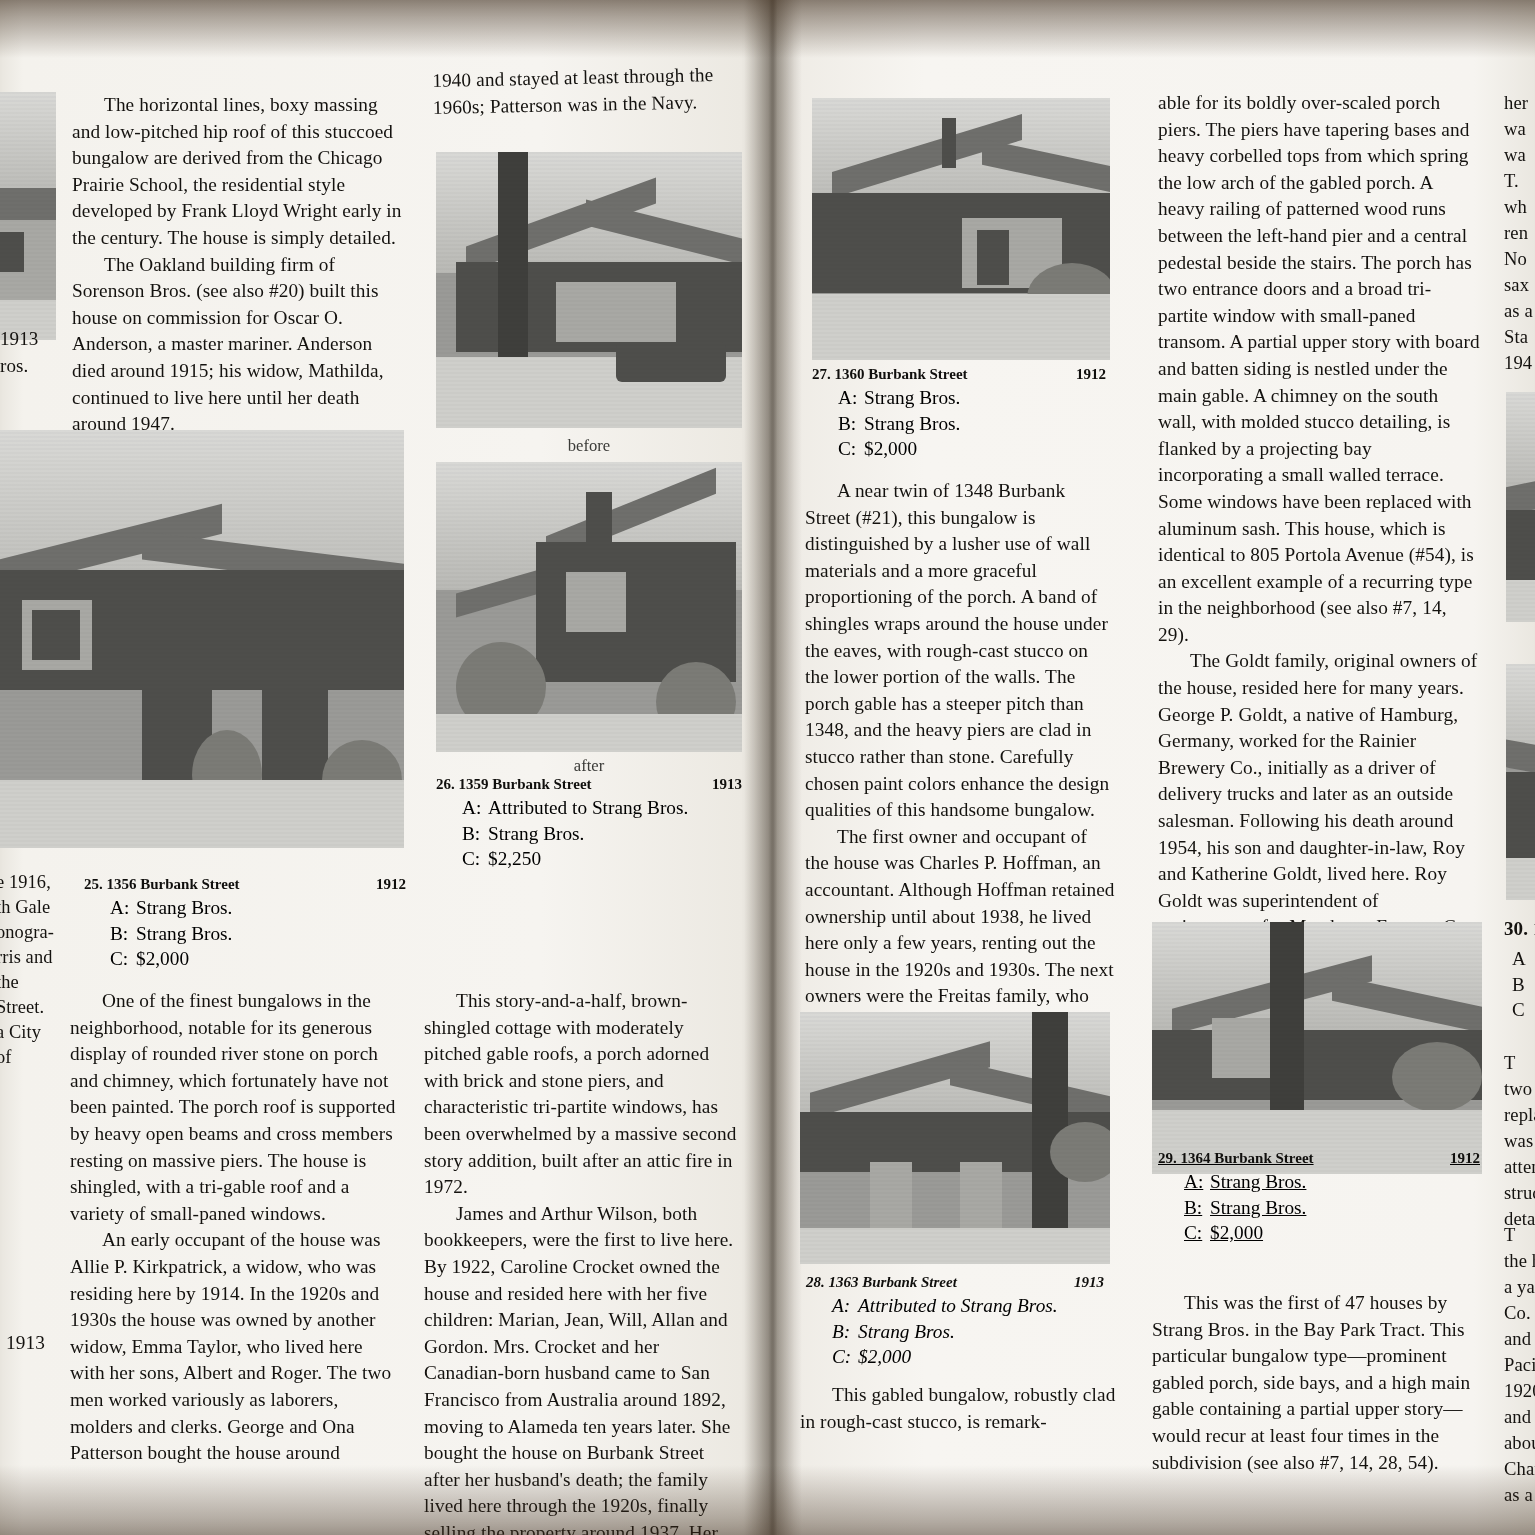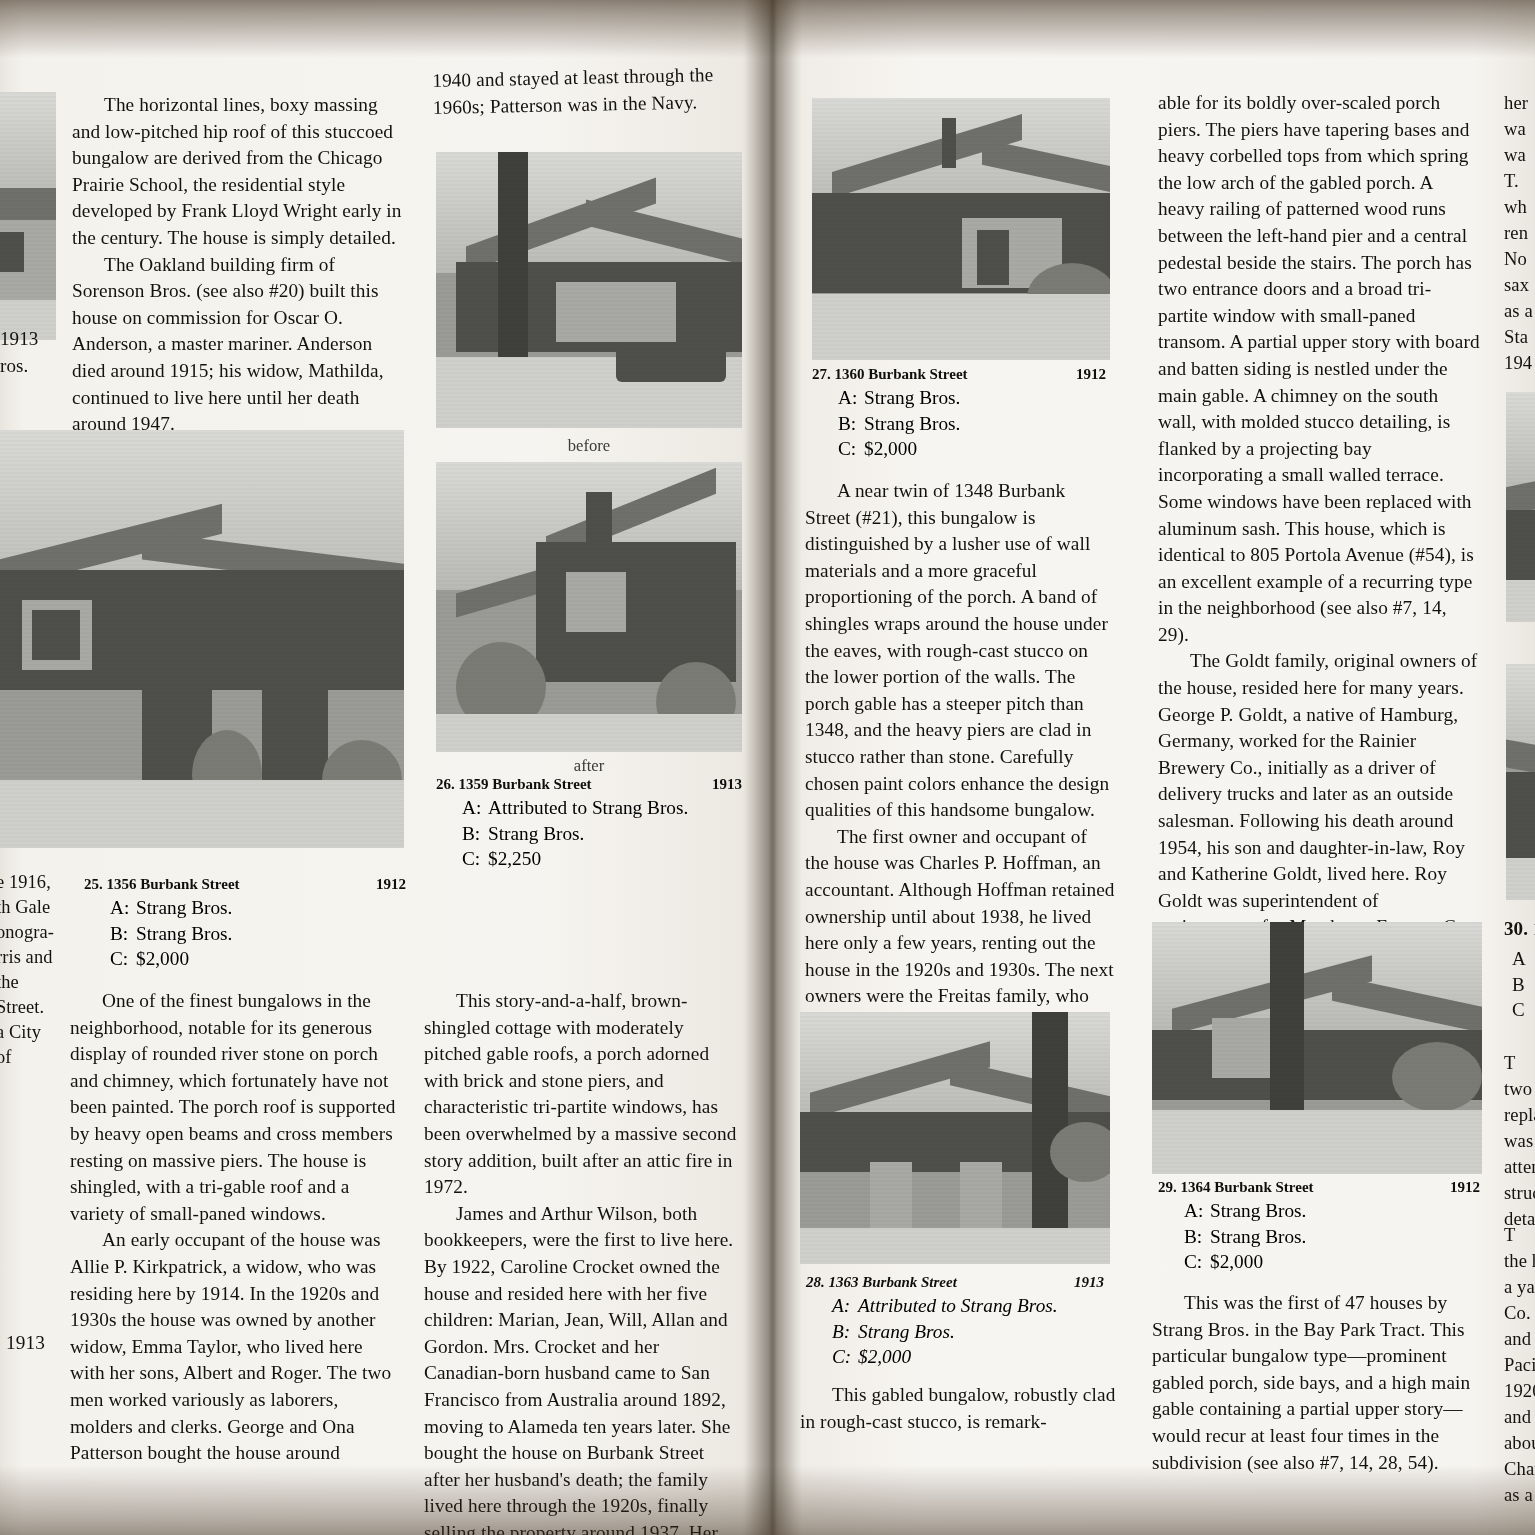--- a/index.html
+++ b/index.html
@@ -319,21 +319,21 @@
     <div class="roof" style="left:20px;top:60px;width:200px;height:26px;transform:skewY(-15deg);"></div>
     <div class="roof" style="left:180px;top:72px;width:180px;height:26px;transform:skewY(12deg);"></div>
     <div class="dark" style="left:0px;top:108px;width:340px;height:70px;"></div>
     <div class="wall" style="left:60px;top:96px;width:90px;height:60px;"></div>
     <div class="trunk" style="left:118px;top:0px;width:34px;height:252px;"></div>
     <div class="shrub" style="left:240px;top:120px;width:90px;height:70px;"></div>
     <div class="walk" style="left:0px;top:188px;width:340px;height:66px;"></div>
     <div class="grain"></div>
   </div>
 
-  <div class="entry" style="left:1158px;top:1179px;width:322px;">
+  <div class="entry" style="left:1158px;top:1150px;width:322px;text-decoration:underline;">
     <div class="head">
       <span>29. 1364 Burbank Street</span>
       <span>1912</span>
     </div>
     <div class="abc" style="padding-left:26px;">
       <div>
           <span class="k">A:</span>
           <span>Strang Bros.</span>
         </div>
       <div>

